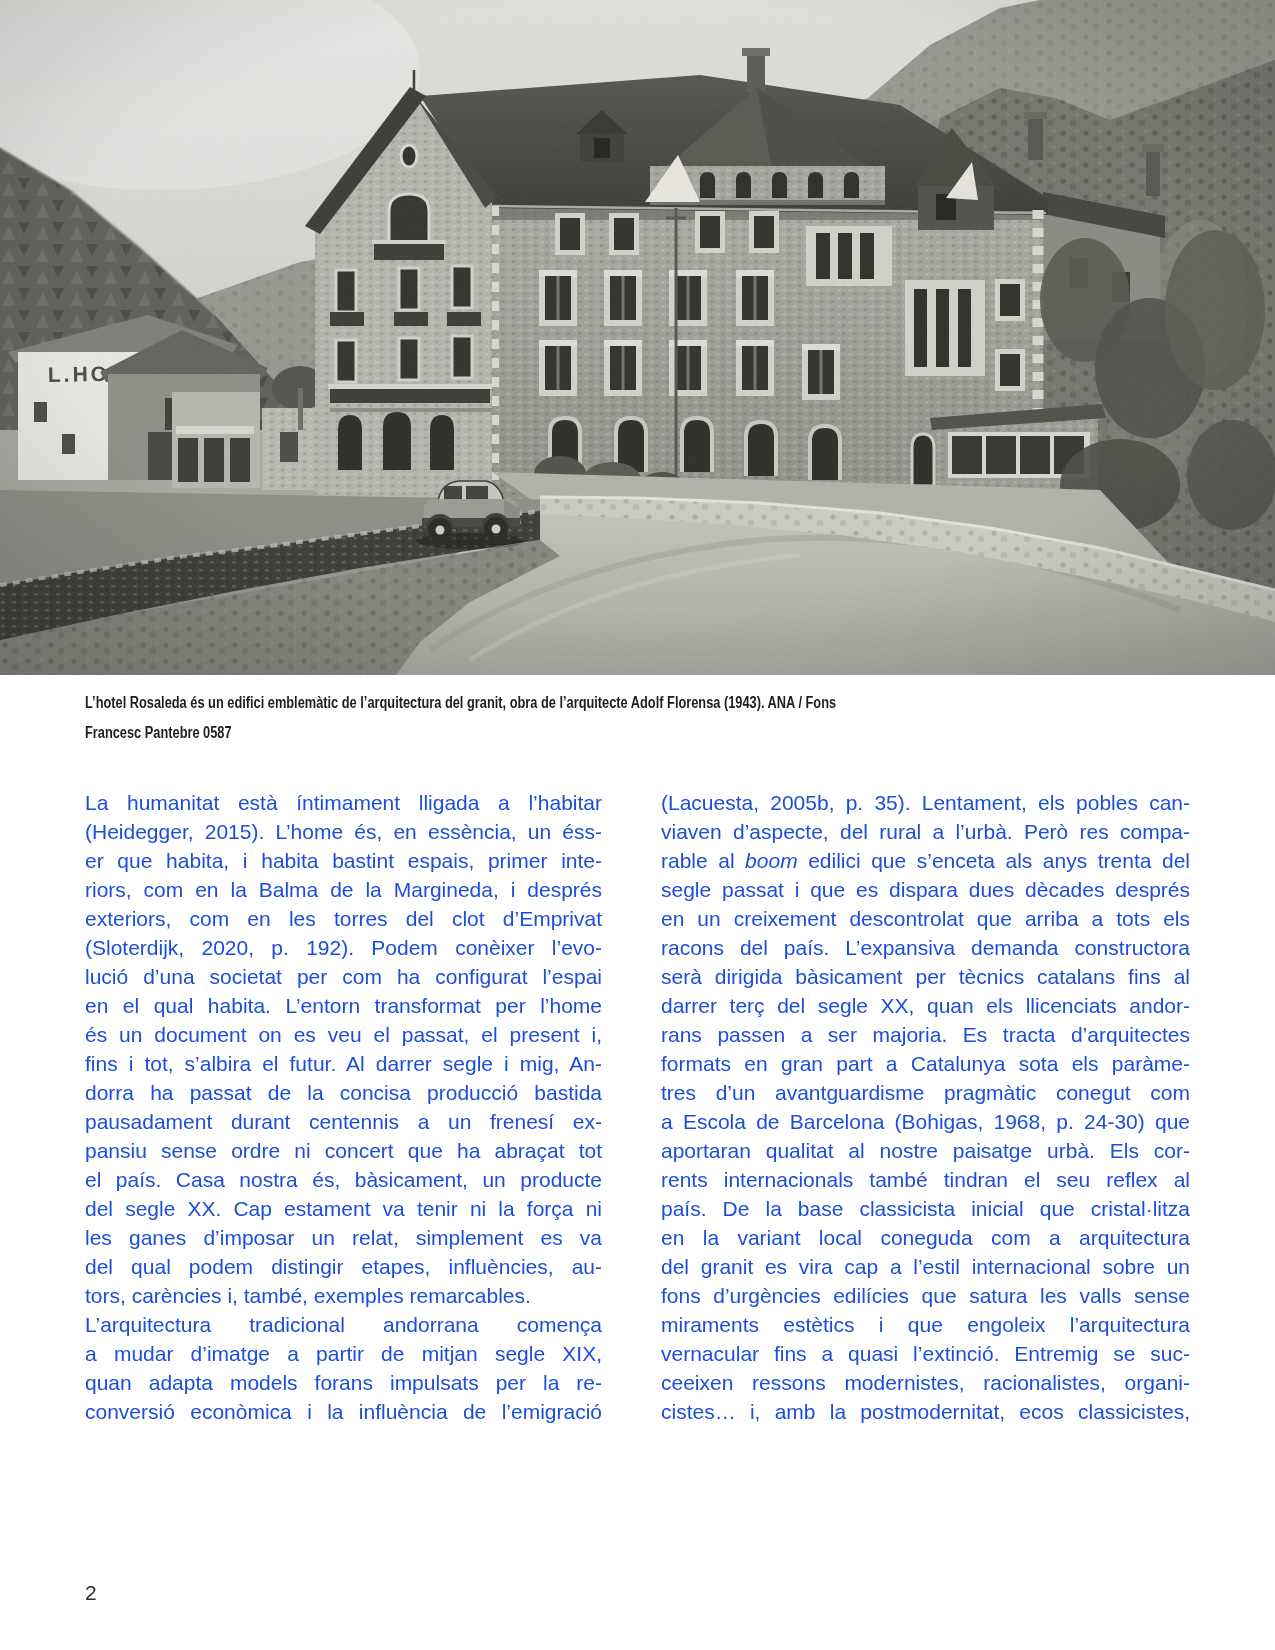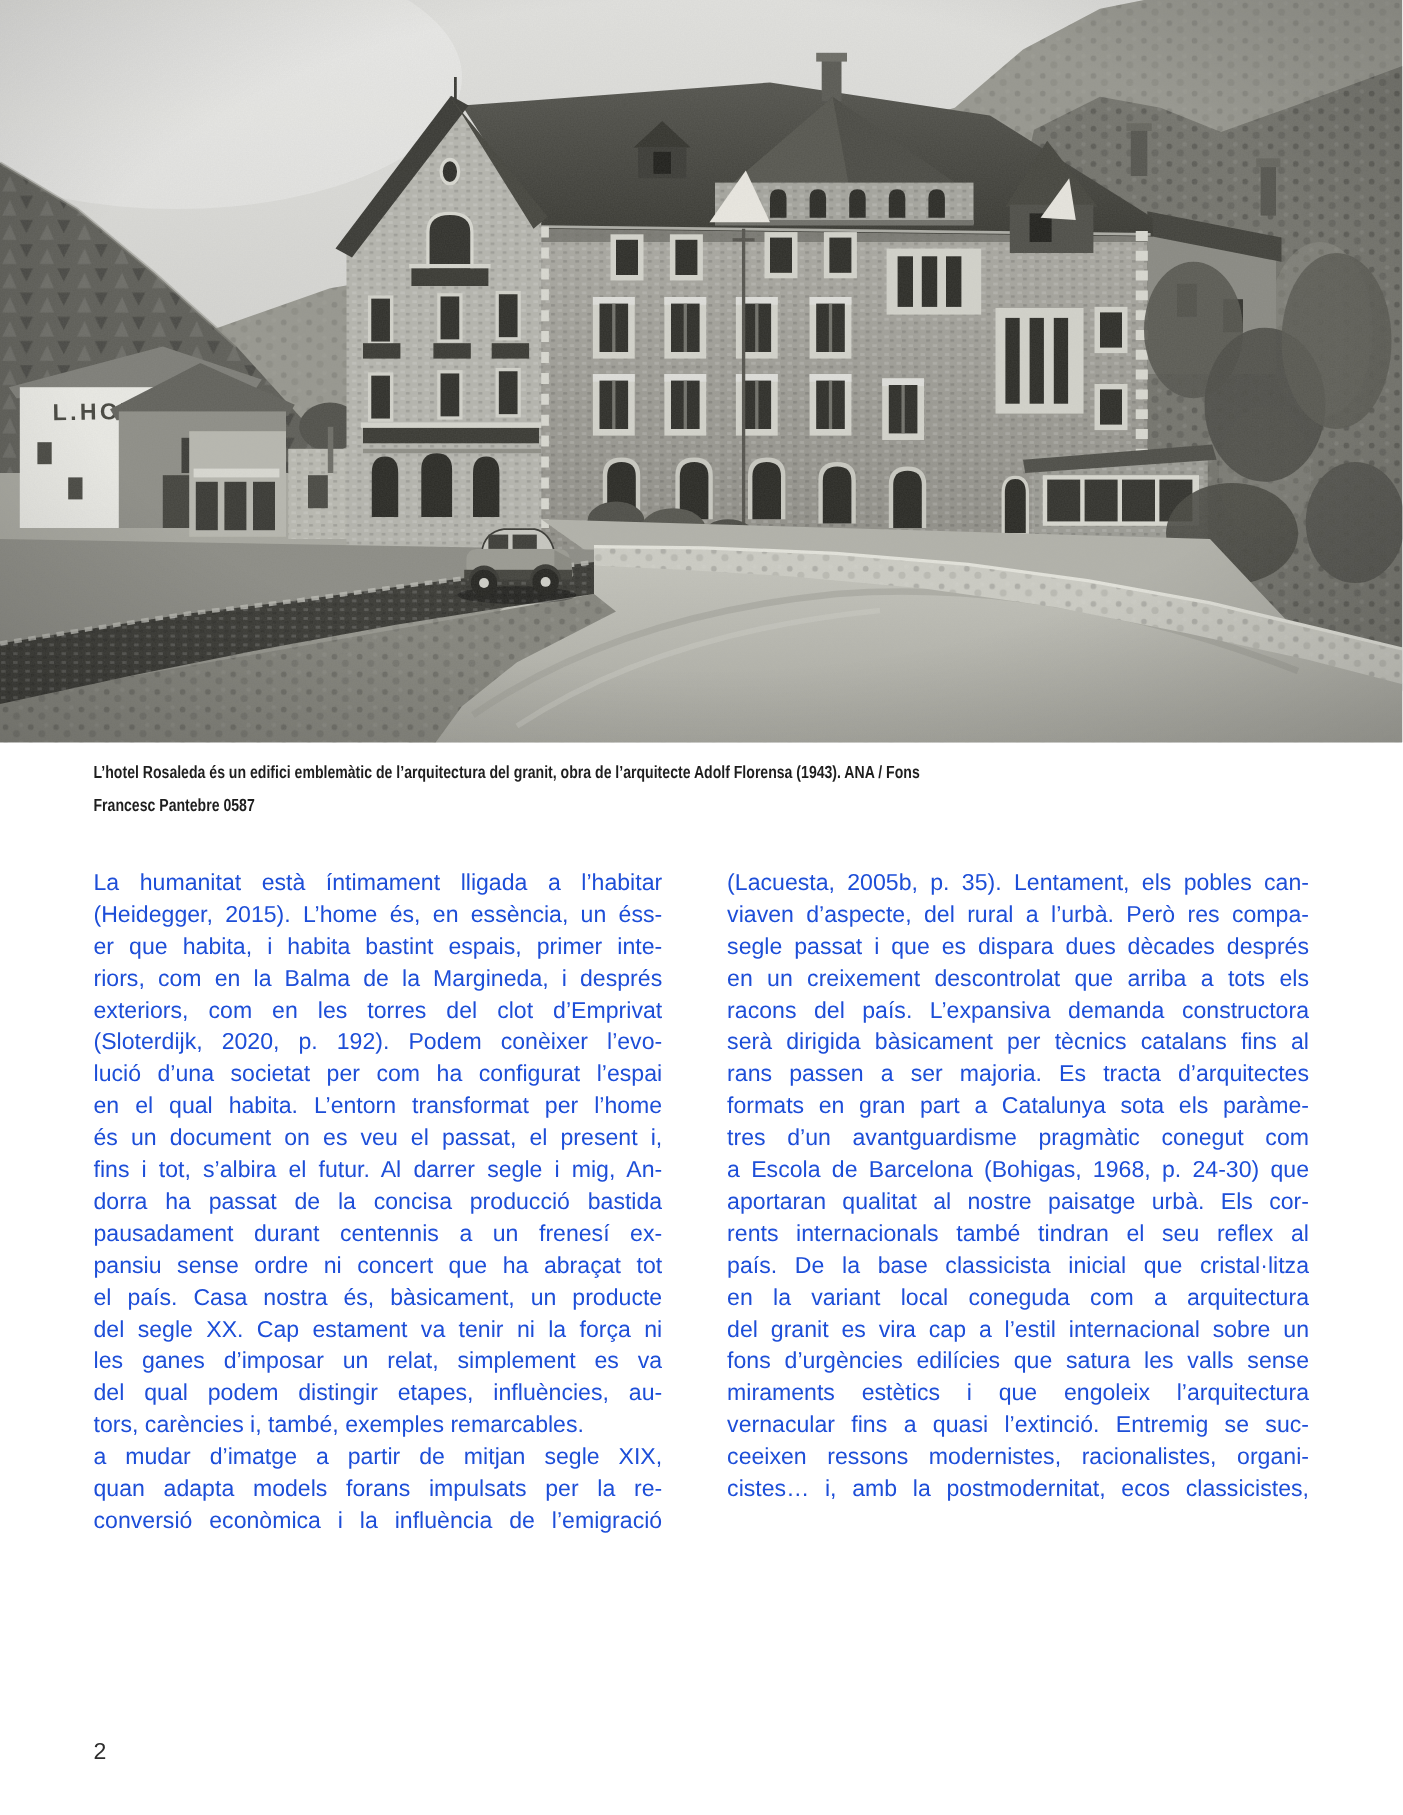--- a/index.html
+++ b/index.html
@@ -339,31 +339,34 @@
       <div class="tline"><span>és un document on es veu el passat, el present i,</span></div>
       <div class="tline"><span>fins i tot, s’albira el futur.  Al darrer segle i mig, An-</span></div>
       <div class="tline"><span>dorra ha passat de la concisa producció bastida</span></div>
       <div class="tline"><span>pausadament durant centennis a un frenesí ex-</span></div>
       <div class="tline"><span>pansiu sense ordre ni concert que ha abraçat tot</span></div>
       <div class="tline"><span>el país. Casa nostra és, bàsicament, un producte</span></div>
       <div class="tline"><span>del segle XX. Cap estament va tenir ni la força ni</span></div>
       <div class="tline"><span>les ganes d’imposar un relat, simplement es va</span></div>
       <div class="tline"><span>del qual podem distingir etapes, influències, au-</span></div>
       <div class="tline flush"><span>tors, carències i, també, exemples remarcables.</span></div>
+      <div class="tline"><span>L’arquitectura tradicional andorrana comença</span></div>
       <div class="tline"><span>a mudar d’imatge a partir de mitjan segle XIX,</span></div>
       <div class="tline"><span>quan adapta models forans impulsats per la re-</span></div>
       <div class="tline"><span>conversió econòmica i la influència de l’emigració</span></div>
     </div>
   <div class="col col-right">
       <div class="tline"><span>(Lacuesta, 2005b, p. 35). Lentament, els pobles can-</span></div>
       <div class="tline"><span>viaven d’aspecte, del rural a l’urbà. Però res compa-</span></div>
+      <div class="tline"><span>rable al </span><i>boom</i><span> edilici que s’enceta als anys trenta del</span></div>
       <div class="tline"><span>segle passat i que es dispara dues dècades després</span></div>
       <div class="tline"><span>en un creixement descontrolat que arriba a tots els</span></div>
       <div class="tline"><span>racons del país. L’expansiva demanda constructora</span></div>
       <div class="tline"><span>serà dirigida bàsicament per tècnics catalans fins al</span></div>
+      <div class="tline"><span>darrer terç del segle XX, quan els llicenciats andor-</span></div>
       <div class="tline"><span>rans passen a ser majoria. Es tracta d’arquitectes</span></div>
       <div class="tline"><span>formats en gran part a Catalunya sota els paràme-</span></div>
       <div class="tline"><span>tres d’un avantguardisme pragmàtic conegut com</span></div>
       <div class="tline"><span>a Escola de Barcelona (Bohigas, 1968, p. 24-30) que</span></div>
       <div class="tline"><span>aportaran qualitat al nostre paisatge urbà. Els cor-</span></div>
       <div class="tline"><span>rents internacionals també tindran el seu reflex al</span></div>
       <div class="tline"><span>país. De la base classicista inicial que cristal·litza</span></div>
       <div class="tline"><span>en la variant local coneguda com a arquitectura</span></div>
       <div class="tline"><span>del granit es vira cap a l’estil internacional sobre un</span></div>
       <div class="tline"><span>fons d’urgències edilícies que satura les valls sense</span></div>

